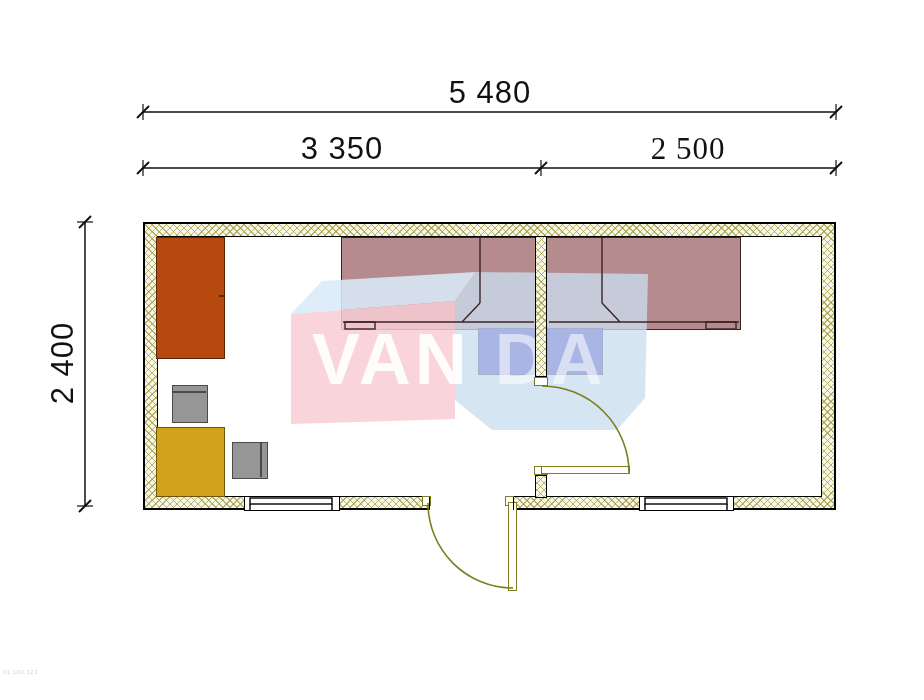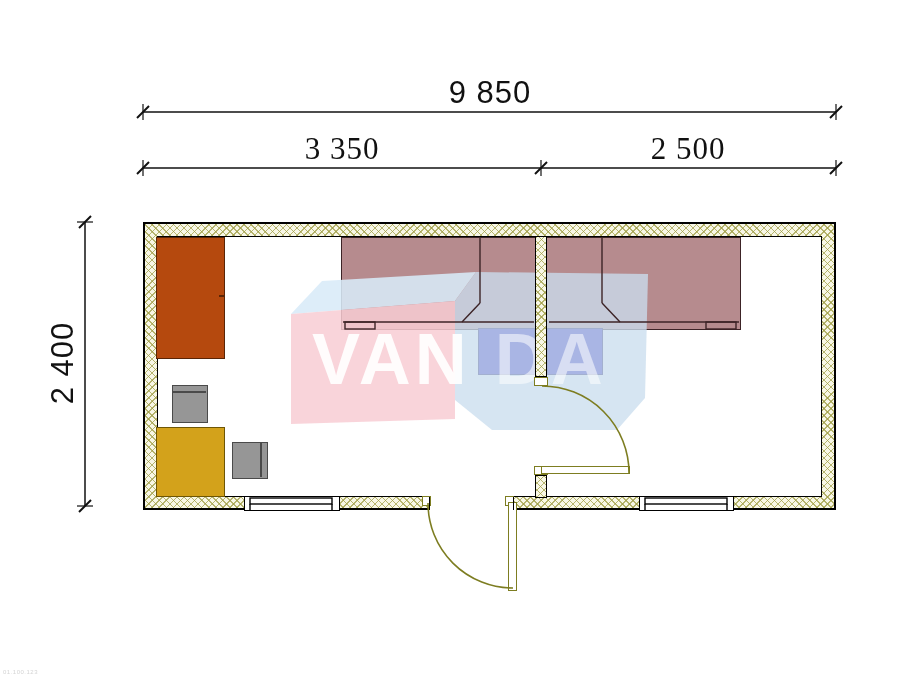--- a/index.html
+++ b/index.html
@@ -125,20 +125,20 @@
         <line x1="830" y1="118" x2="842" y2="106"></line>
         <line x1="137" y1="174" x2="149" y2="162"></line>
         <line x1="535" y1="174" x2="547" y2="162"></line>
         <line x1="830" y1="174" x2="842" y2="162"></line>
         <line x1="79" y1="228" x2="91" y2="216"></line>
         <line x1="79" y1="512" x2="91" y2="500"></line>
       </g>
     </g>
   </svg>
 
-  <div class="abs dimlbl" style="left:390px;top:78px;width:200px;height:30px;">9 850</div>
-  <div class="abs dimlbl" style="left:242px;top:134px;width:200px;height:30px;font-family:Liberation Serif, serif;">3 350</div>
+  <div class="abs dimlbl" style="left:390px;top:78px;width:200px;height:30px;">5 480</div>
+  <div class="abs dimlbl" style="left:242px;top:134px;width:200px;height:30px;">3 350</div>
   <div class="abs dimlbl" style="left:588px;top:134px;width:200px;height:30px;font-family:Liberation Serif, serif;">2 500</div>
   <div class="abs dimlbl" style="left:63px;top:363px;width:200px;height:30px;margin-left:-100px;margin-top:-15px;transform:rotate(-90deg);">2 400</div>
 
   <div class="abs" style="left:3px;top:669px;font-size:6px;color:#d4d4d4;letter-spacing:0.5px;z-index:7;">01.100.123</div>
 
 </div>
 
 </body></html>

